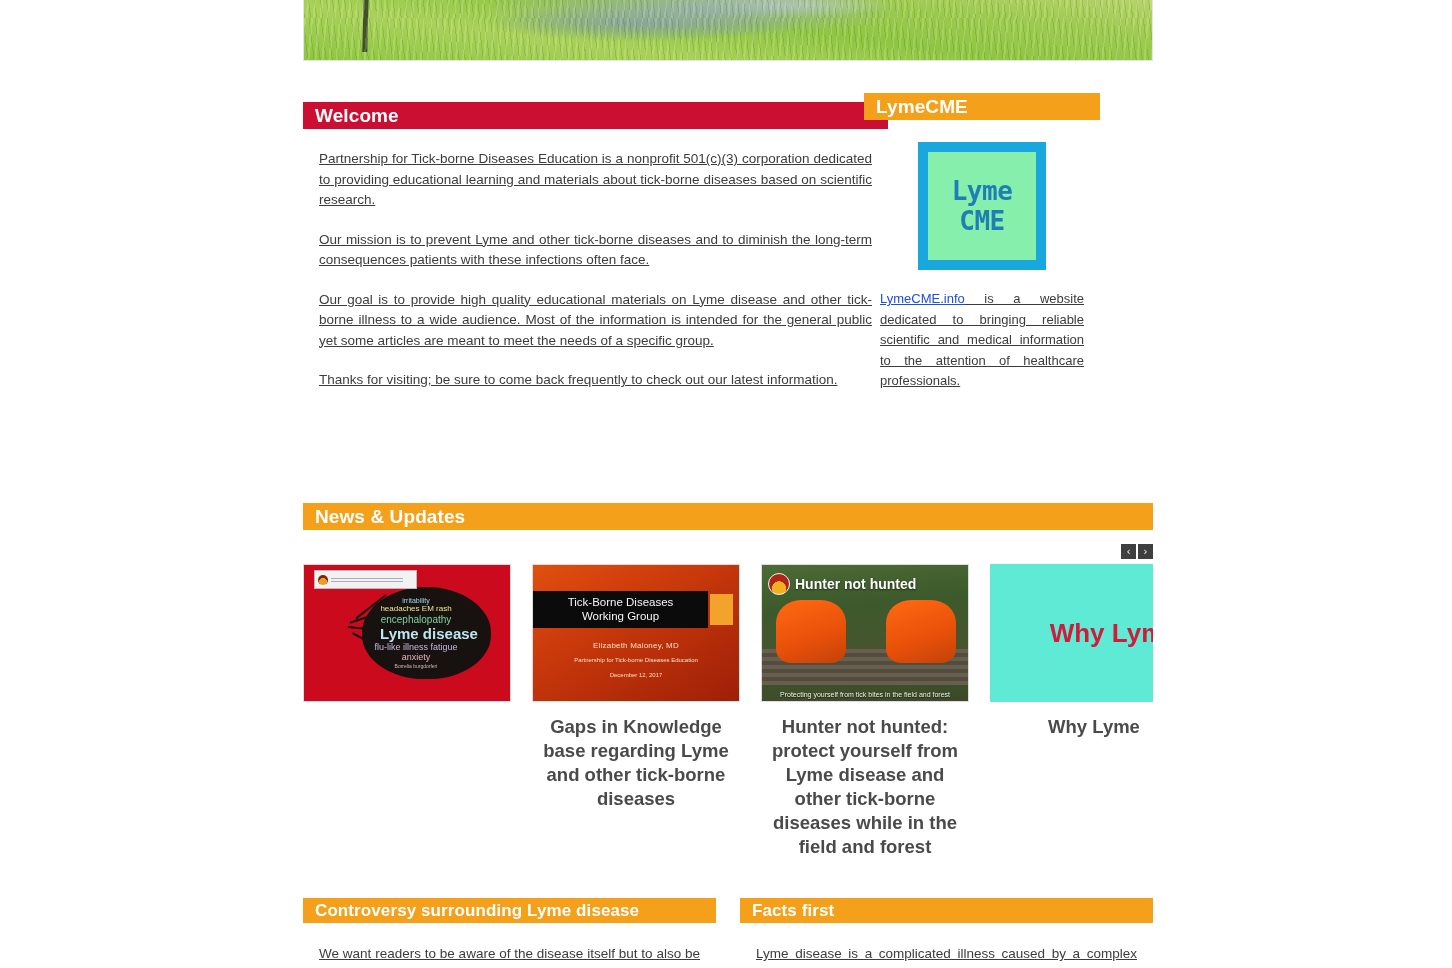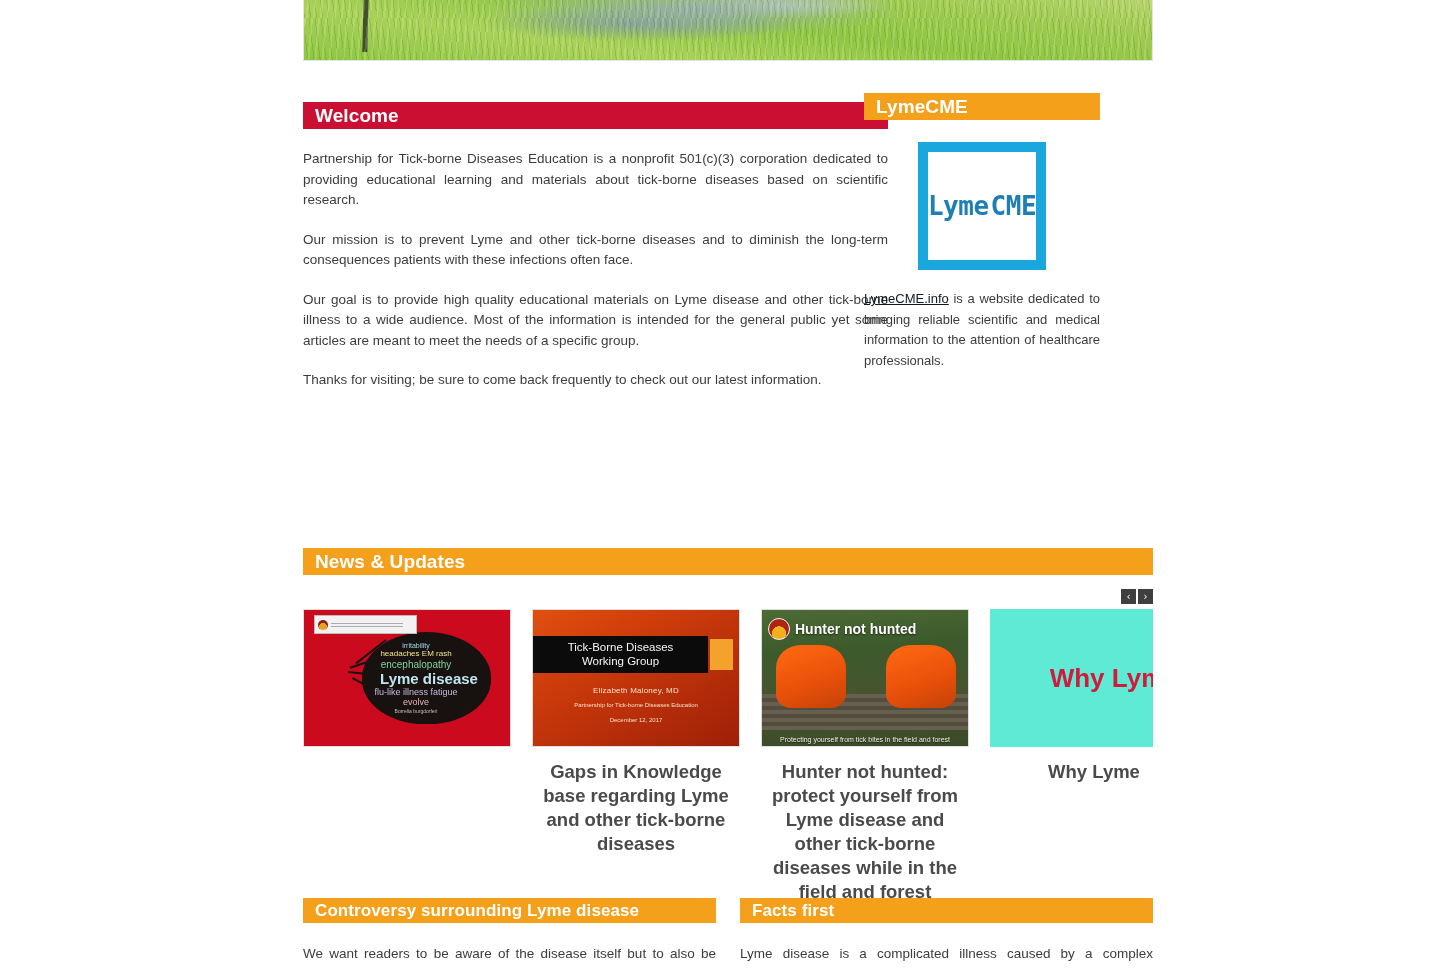--- a/index.html
+++ b/index.html
@@ -81,59 +81,60 @@
   .cme-col {
     position: absolute;
     left: 864px; top: 93px;
     width: 236px;
   }
   .body-text {
     font-size: 13.5px;
     line-height: 20.5px;
     color: #3c3c3c;
     text-align: justify;
-    margin: 0;
+    margin: 16px;
+    text-decoration: underline;
   }
   .welcome-col .body-text { margin-top: 20px; }
   .welcome-col .body-text + .body-text { margin-top: 19px; }
 
   
   .cme-logo-wrap {
     margin: 22px 0 0 0;
     display: flex; justify-content: center;
   }
   .cme-logo {
     width: 128px; height: 128px;
     background: #1aa7dd;
     padding: 10px;
   }
   .cme-logo-inner {
     width: 100%; height: 100%;
-    background: #ffffff;
+    background: #86efac;
     display: flex;
-    flex-direction: row;
+    flex-direction: column;
     align-items: center;
     justify-content: center;
     gap: 2px;
   }
   .cme-logo-inner span {
     color: #1f7fb5;
     font-family: "DejaVu Sans Mono", monospace;
     font-size: 26px;
     font-weight: bold;
     line-height: 1.08;
     letter-spacing: -0.5px;
   }
   .cme-col .body-text { margin-top: 19px; font-size: 13px; line-height: 20.5px; }
-  .cme-link { color: #0f172a; }
+  .cme-link { color: #1d4ed8; }
 
   
   .news-section {
     position: absolute;
-    left: 303px; top: 548px;
+    left: 303px; top: 503px;
     width: 850px;
   }
   .carousel-nav {
     position: absolute;
     right: 0; top: 41px;
     display: flex; gap: 2px;
   }
   .nav-btn {
     width: 15px; height: 15px;
     background: #3f3f3f;
@@ -400,21 +401,21 @@
                 <i></i>
                 <i></i>
               </div>
             <div class="wc-tick"></div>
             <div class="wc-words">
               <div class="w1">irritability</div>
               <div class="w2">headaches  EM rash</div>
               <div class="w3">encephalopathy</div>
               <div class="w4">Lyme disease</div>
               <div class="w5">flu-like illness  fatigue</div>
-              <div class="w6">evolve</div>
+              <div class="w6">anxiety</div>
               <div class="w7">Borrelia burgdorferi</div>
             </div>
             <div class="wc-badge">
               <span class="dot"></span>
               <span class="lines">
                   <b></b>
                   <b></b>
                 </span>
             </div>
           </div>

